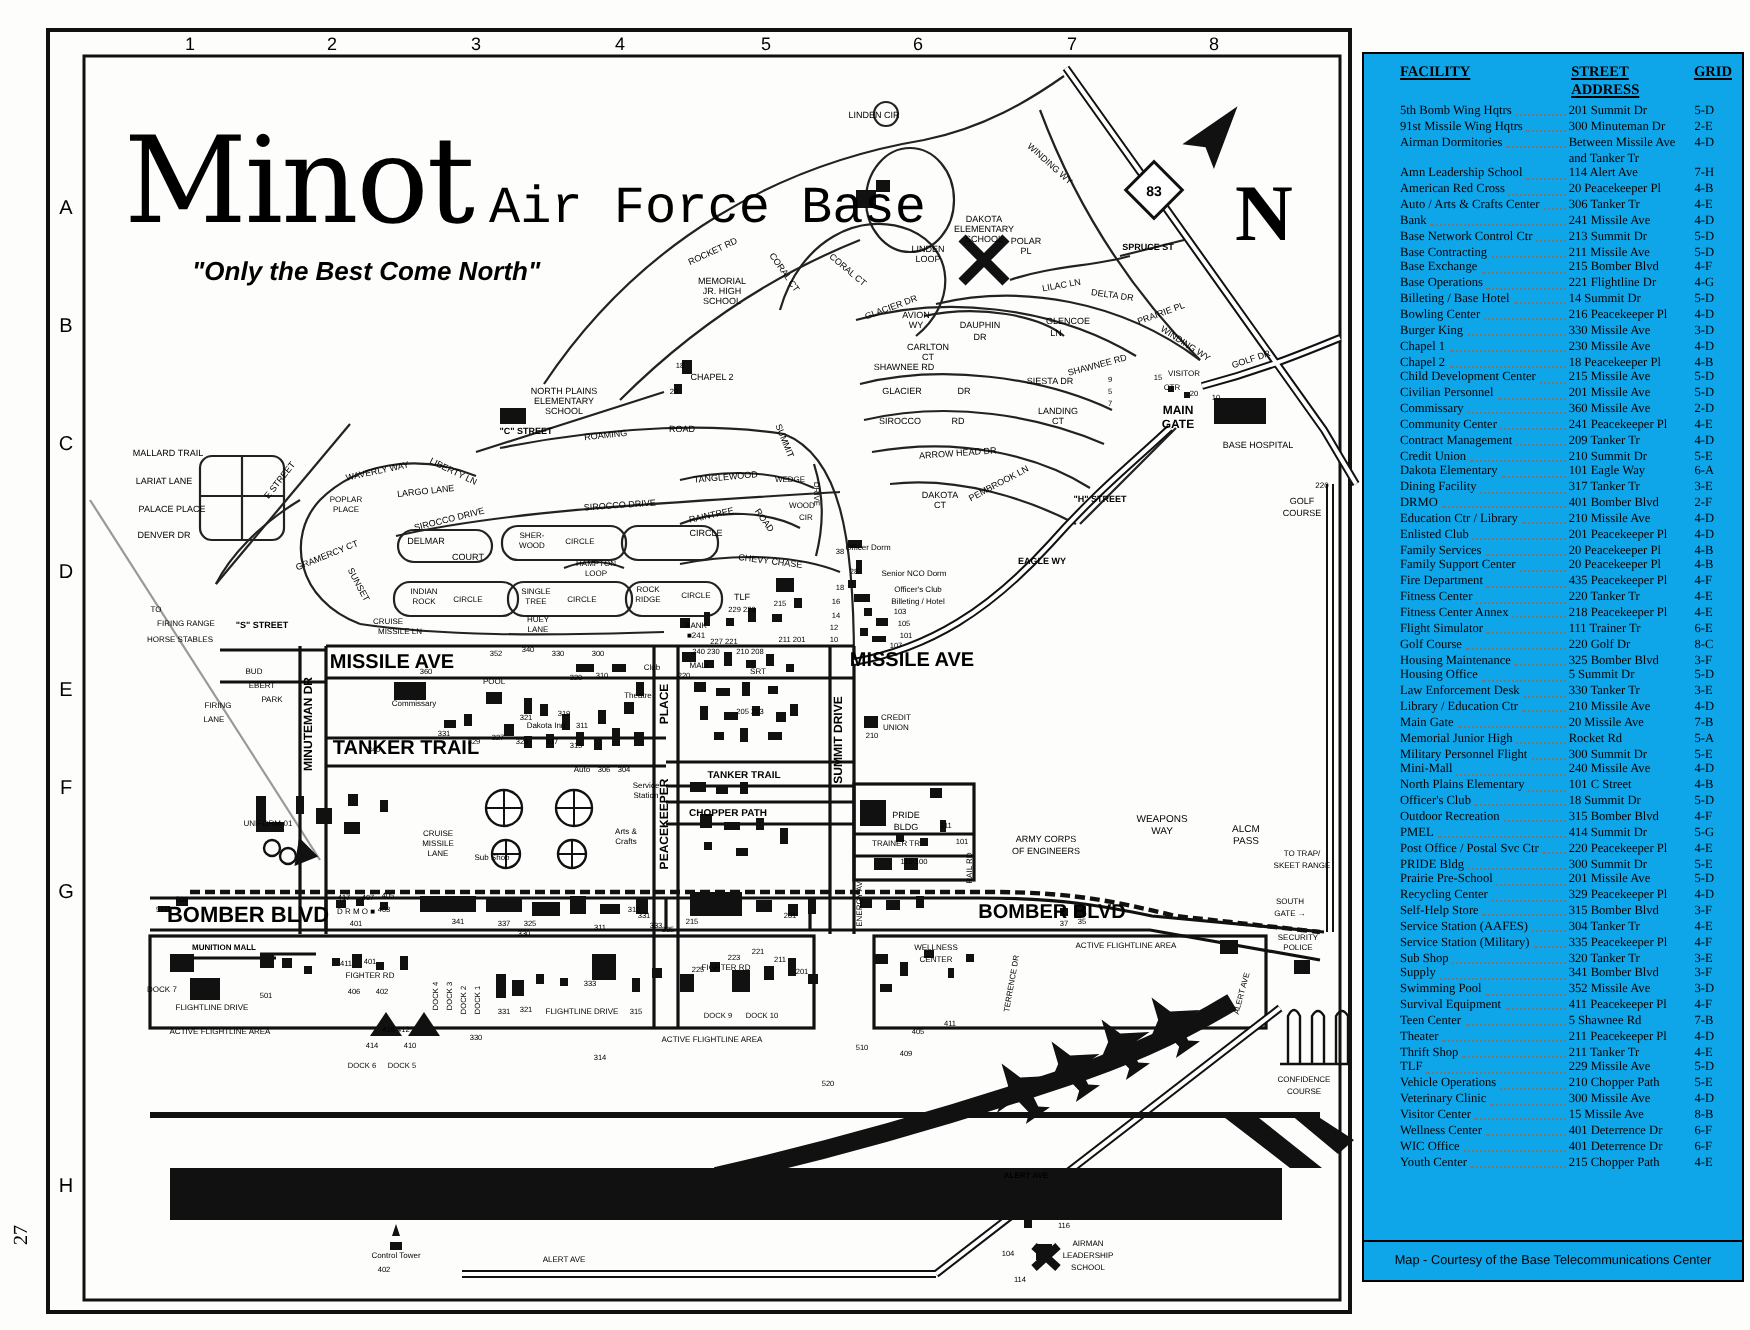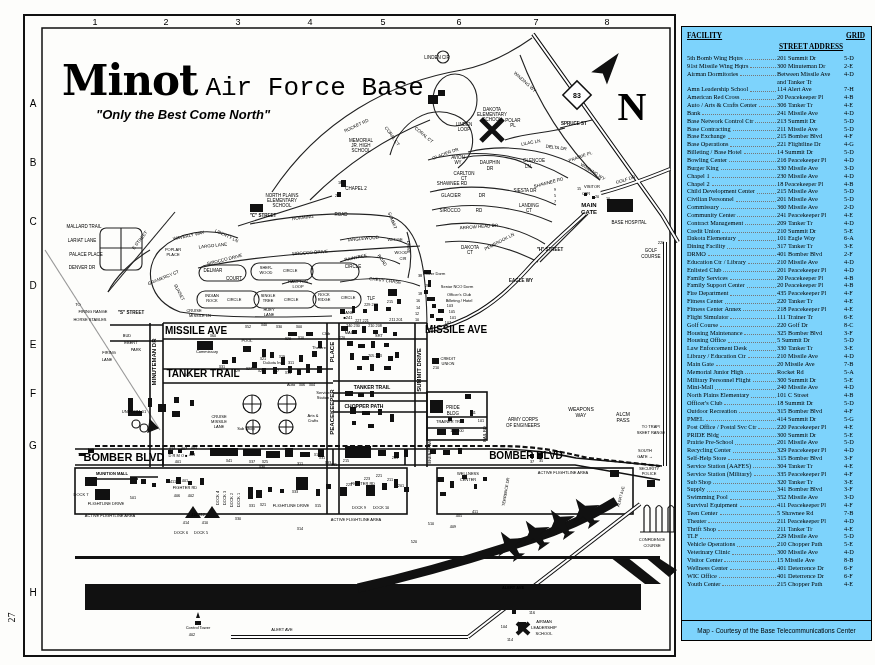--- a/index.html
+++ b/index.html
@@ -2,30 +2,30 @@
 <html><head>
 <meta charset="utf-8">
 <style>
   html,body{margin:0;padding:0;background:#e8e8e4;}
   .page{position:relative;width:875px;height:665px;background:#fdfdfb;overflow:hidden;
         font-family:"Liberation Sans",sans-serif;color:#000;}
   svg text{user-select:none;}
   .pagenum{position:absolute;left:6px;top:612px;transform:rotate(-90deg);transform-origin:center;
            font-family:"Liberation Serif",serif;font-size:10px;}
   .title{position:absolute;left:62px;top:56px;white-space:nowrap;}
-  .title .t1{font-family:"DejaVu Serif",serif;font-weight:bold;font-size:42px;letter-spacing:-1px;}
+  .title .t1{font-family:"DejaVu Serif",serif;font-weight:normal;font-size:60px;letter-spacing:-1px;}
   .title .t2{font-family:Liberation Mono, monospace;font-size:26px;margin-left:8px;}
   .title .t3{font-family:"Liberation Sans",sans-serif;font-style:italic;font-weight:bold;
              font-size:13px;margin:2px 0 0 34px;}
   .dir{position:absolute;left:681px;top:26px;width:191px;height:615px;border:1.5px solid #000;
-       background:#7dd3fc;box-sizing:border-box;padding:4px 5px 0 5px;
+       background:#0ea5e9;box-sizing:border-box;padding:4px 5px 0 18px;
        font-family:"Liberation Serif",serif;}
   .dir-head{display:flex;font-weight:bold;font-size:7.3px;margin-bottom:3px;}
   .dir-head .h1{width:92px;text-decoration:underline;}
-  .dir-head .h2{width:66px;text-decoration:underline;margin-top:11px;}
+  .dir-head .h2{width:66px;text-decoration:underline;}
   .dir-head .h3{flex:1;text-align:center;text-decoration:underline;}
   .dir-rows{font-size:6.3px;line-height:7.85px;}
   .dir-row{display:flex;align-items:flex-start;}
   .dir-row .c1{width:90px;display:flex;white-space:nowrap;overflow:hidden;}
   .dir-row .c1 .dots{flex:1;border-bottom:1px dotted #777;margin:0 1px 1.5px 2px;min-width:2px;}
   .dir-row .c2{width:64px;}
   .dir-row .c3{width:20px;margin-left:3px;}
   .dir-foot{position:absolute;left:0;right:0;bottom:0;height:19px;border-top:1.5px solid #000;
             display:flex;align-items:center;justify-content:center;
             font-family:"Liberation Sans",sans-serif;font-size:6.4px;}

